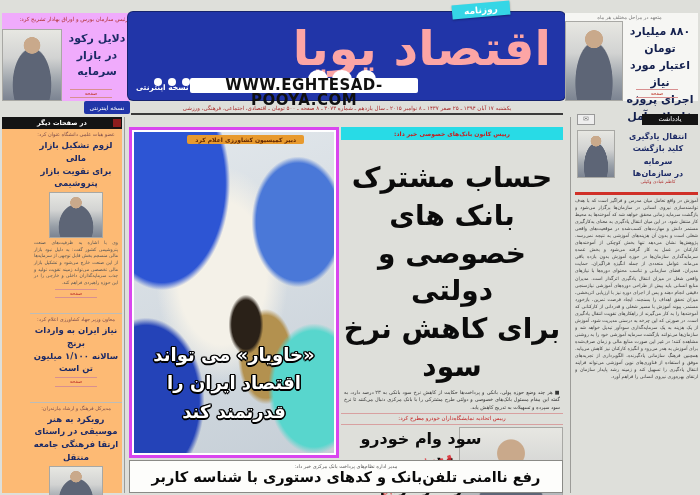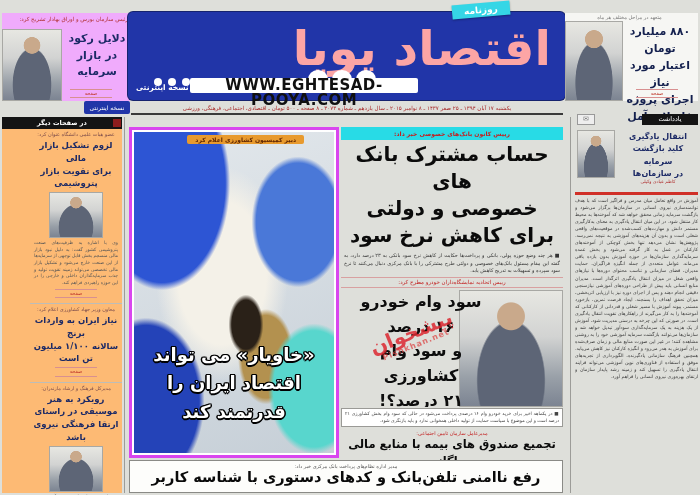--- a/index.html
+++ b/index.html
@@ -40,21 +40,21 @@
   .hr-tag { position:absolute; right:20px; bottom:2px; }
 
   
   .edition-chip { position:absolute; left:84px; top:101px; width:46px; height:13px; background:#2135a8; color:#fff; font-size:6px; text-align:center; line-height:13px; border-radius:2px; }
   .dateline { position:absolute; left:131px; top:102px; width:432px; height:13px; font-size:5.5px; color:#a82828; text-align:center; line-height:12px; border-bottom:2px solid #3a3a3a; white-space:nowrap; overflow:hidden; }
 
   
   .left-col { position:absolute; left:2px; top:117px; width:120px; height:376px; background:#fdba74; }
   .section-bar { height:12px; background:#141414; color:#fff; font-size:6.5px; font-weight:700; text-align:center; line-height:12px; position:relative; }
   .section-bar .sq { position:absolute; right:1px; top:2px; width:8px; height:8px; background:#8c1d1d; }
-  .lc-item { padding:2px 2px 4px; border-bottom:1px solid #bdbdb8;margin-left:28px; }
+  .lc-item { padding:2px 2px 14px; border-bottom:1px solid #bdbdb8;margin-left:28px; }
   .lc-kicker { font-size:5px; color:#7a4a4a; text-align:center; line-height:1.4; }
   .lc-title { font-size:8.5px; font-weight:800; color:#1c2a66; text-align:center; line-height:1.5; white-space:pre-line; margin-top:1px; }
   .lc-photo { width:54px; height:46px; margin:2px auto; }
   .lc-body { font-size:4.6px; color:#555; text-align:justify; line-height:1.45; padding:0 2px; }
   .ptag { width:42px; margin:2px auto 1px; color:#c0392b; font-size:5px; text-align:center; border-top:1px solid #d89090; border-bottom:1px solid #d89090; line-height:1.5; }
 
   
   .caviar-box { position:absolute; left:129px; top:127px; width:210px; height:331px; border:3px solid #d946ef; background:#fff; padding:2px; }
   .caviar {
     position:relative; width:100%; height:100%;
@@ -68,21 +68,21 @@
       radial-gradient(ellipse at 44% 44%, #f4f1e8 0 28%, rgba(244,241,232,0) 42%),
       linear-gradient(160deg,#e3e8ec,#c6cfd7);
   }
   .cv-tag { position:absolute; top:3px; right:30px; background:#e89a2e; color:#5d2400; font-size:6px; font-weight:700; padding:1px 8px; border-radius:2px; }
   .cv-title { position:absolute; bottom:26px; left:0; width:100%; text-align:center; font-size:18px; font-weight:800; color:#fff; line-height:1.6; white-space:pre-line;
     text-shadow:-1.5px 0 #000, 1.5px 0 #000, 0 -1.5px #000, 0 1.5px #000, -1px -1px #000, 1px 1px #000, -1px 1px #000, 1px -1px #000; }
 
   
   .main-col { position:absolute; left:341px; top:127px; width:222px; }
   .main-kicker { height:13px; background:#28dbe6; color:#c22020; font-size:6px; font-weight:700; text-align:center; line-height:13px; }
-  .main-title { margin-top:1px; font-size:20px; font-weight:800; color:#0b0b0b; text-align:center; line-height:1.35; white-space:pre-line; }
+  .main-title { margin-top:19px; font-size:28px; font-weight:800; color:#0b0b0b; text-align:center; line-height:1.35; white-space:pre-line; }
   .main-lead { margin-top:3px; font-size:5px; color:#333; text-align:justify; line-height:1.5; padding:0 3px; }
   .loan-kicker { margin-top:2px; font-size:5.5px; color:#c22020; text-align:center; border-top:1px solid #d8a0a0; border-bottom:1px solid #d8a0a0; line-height:1.7; }
   .loan-block { position:relative; height:119px; overflow:hidden; }
   .loan-photo { position:absolute; left:118px; top:2px; width:104px; height:117px; }
   .loan-title { position:absolute; left:0; top:2px; width:160px; font-size:16px; font-weight:800; color:#0d0d0d; text-align:center; line-height:1.55; white-space:pre-line; }
   .watermark { position:absolute; left:28px; top:34px; transform:rotate(-22deg); color:rgba(220,40,48,.85); font-size:20px; font-weight:800; text-align:center; line-height:1; pointer-events:none; }
   .watermark .wm-sub { display:block; font-size:8px; font-weight:700; color:rgba(220,60,60,.7); letter-spacing:1px; direction:ltr; }
   .loan-note { border:1px solid #9a9a96; margin-top:1px; padding:2px 3px; font-size:4.6px; color:#444; text-align:justify; line-height:1.45; background:#fff; }
   .ins-box { margin-top:3px; }
   .ins-kicker { font-size:5px; color:#c22020; text-align:center; }
@@ -160,21 +160,21 @@
     <div class="lc-item">
       <div class="lc-kicker">معاون وزیر جهاد کشاورزی اعلام کرد:</div>
       <div class="lc-title">نیاز ایران به واردات برنج
 سالانه ۱/۱۰۰ میلیون تن است</div>
       <div class="ptag">صفحه</div>
     </div>
 
     <div class="lc-item">
       <div class="lc-kicker">مدیرکل فرهنگ و ارشاد مازندران:</div>
       <div class="lc-title">رویکرد به هنر موسیقی در راستای
-ارتقا فرهنگی نیروی باشد</div>
+ارتقا فرهنگی جامعه منتقل</div>
       <div class="lc-photo portrait"></div>
       <div class="lc-body">وی افزود: برنامه‌های متنوع آموزشی و اجرای صحنه‌ای موسیقی در شهرستان‌ها با هدف ارتقای فرهنگ عمومی جامعه دنبال می‌شود.</div>
       <div class="ptag">صفحه</div>
     </div>
 
     <div class="lc-item">
       <div class="lc-kicker">وزیر راه و شهرسازی:</div>
       <div class="lc-title">مذاکره خرید هواپیما
 با لغو سفر پاریس ادامه دارد</div>
 

